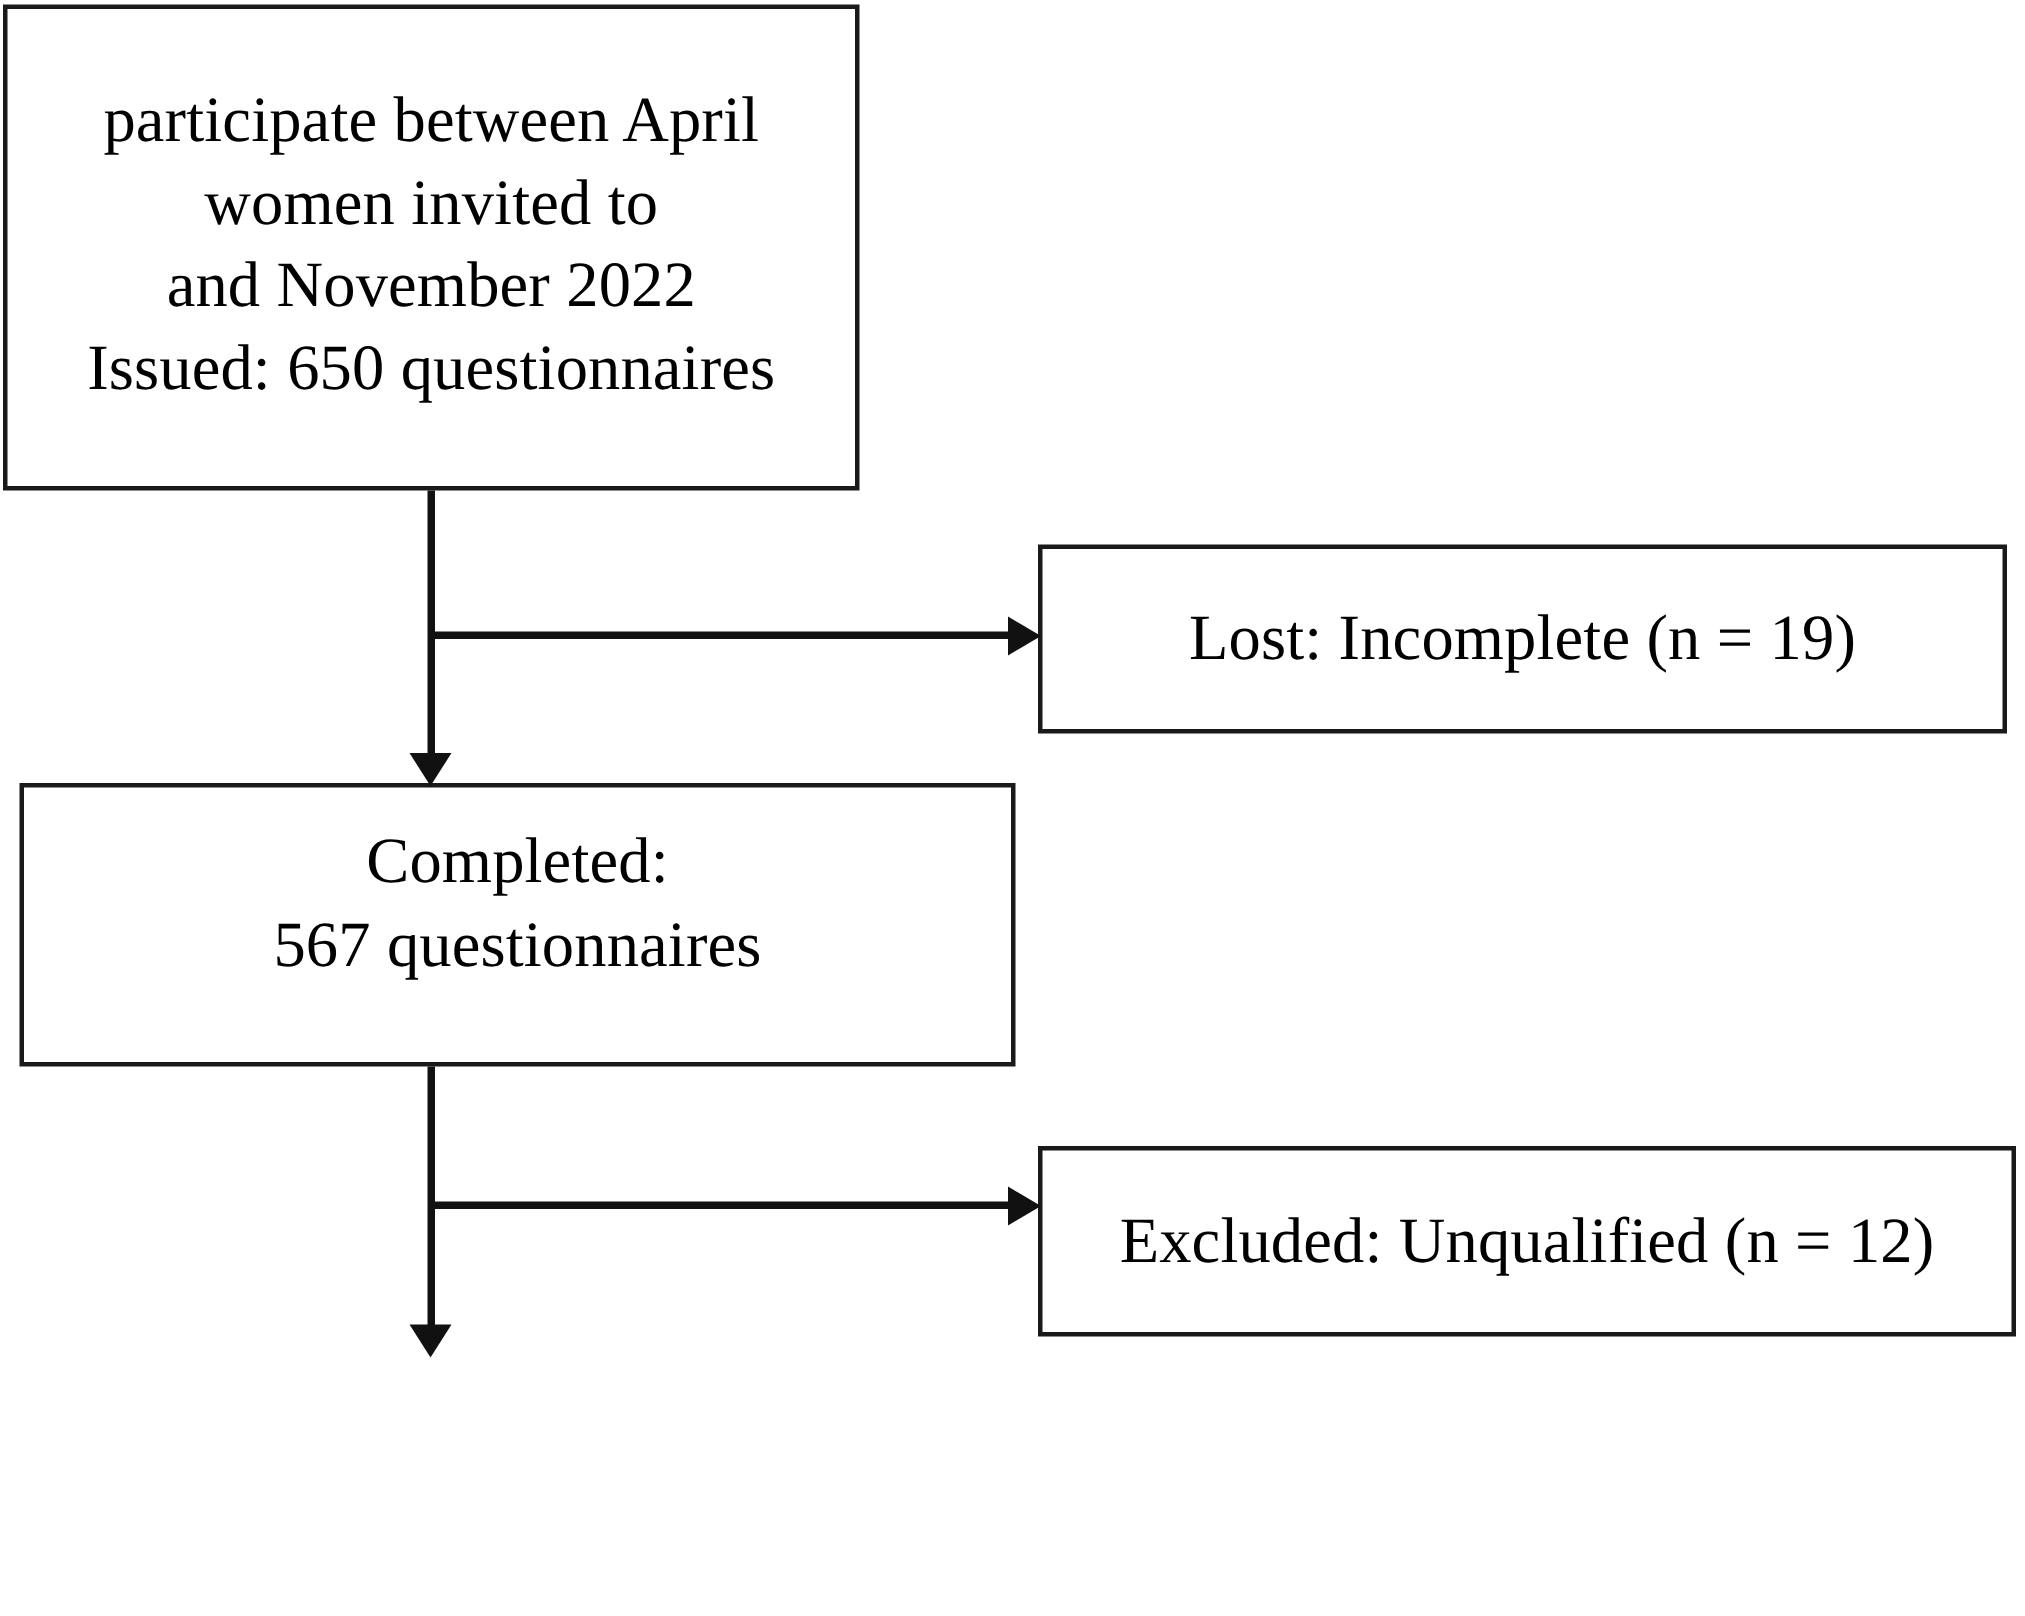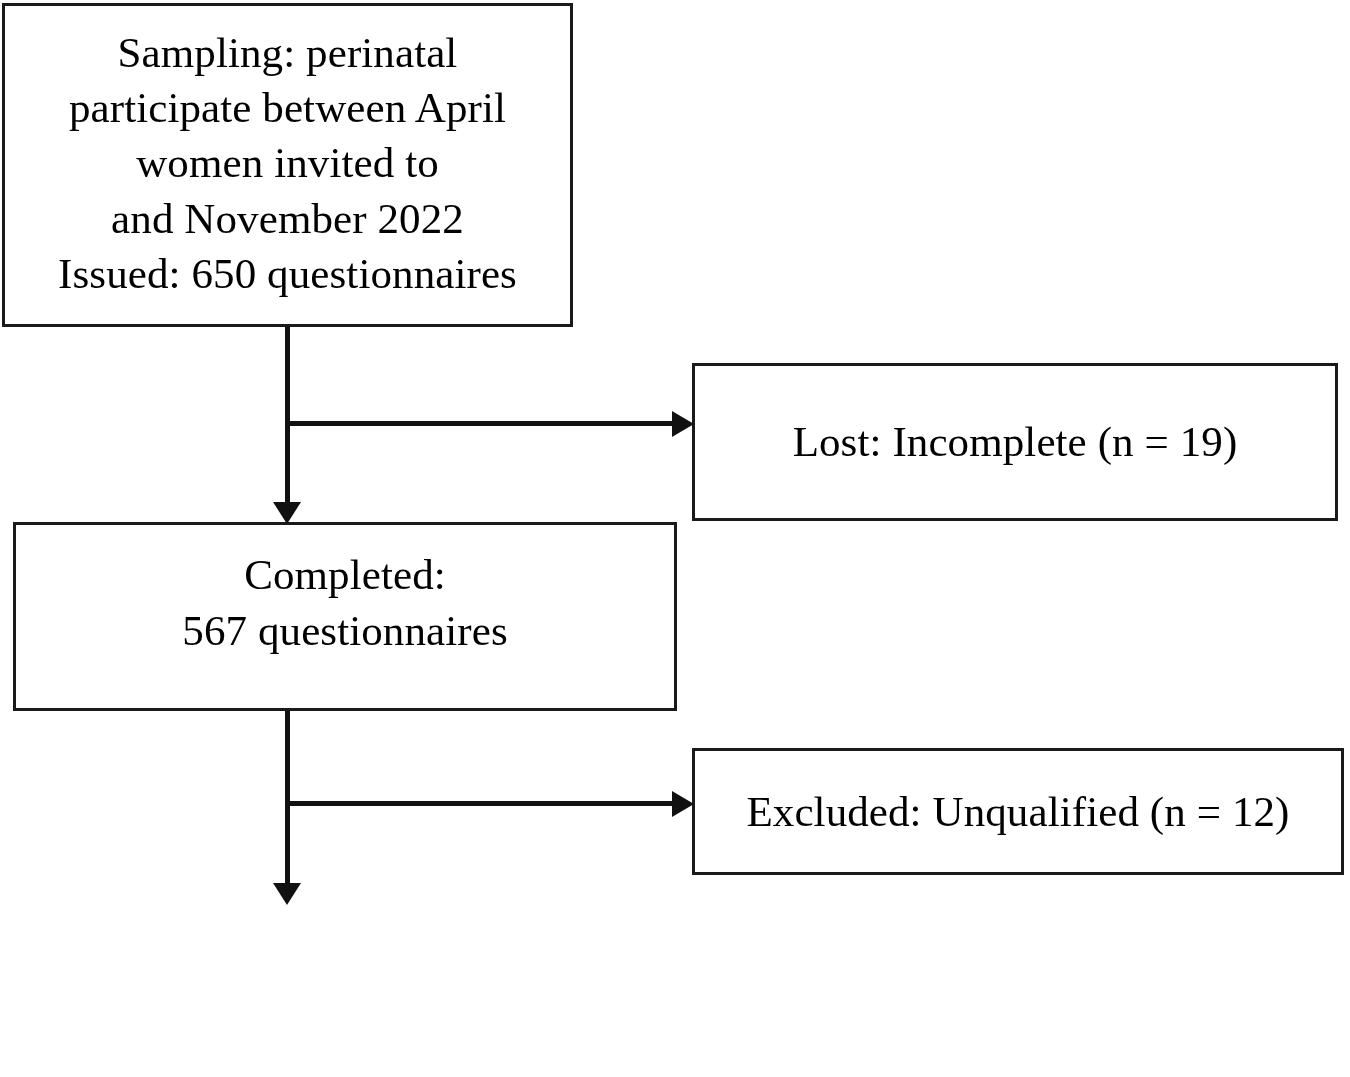--- a/index.html
+++ b/index.html
@@ -42,30 +42,30 @@
   }
 
   
   #node-sampling {
     left: 2px;  top: 3px;
     width: 571px; height: 324px;
     font-size: 43px;
   }
   #node-lost {
     left: 692px; top: 363px;
-    width: 646px; height: 158px;
+    width: 646px; height: 126px;
     font-size: 43px;
   }
   #node-completed {
     left: 13px;  top: 522px;
     width: 664px; height: 189px;
     font-size: 43px;
   }
   #node-excluded {
-    left: 692px; top: 748px;
+    left: 692px; top: 764px;
     width: 652px; height: 127px;
     font-size: 43px;
   }
   #node-included {
     left: 3px;   top: 903px;
     width: 568px; height: 170px;
     font-size: 43px;
   }
   #node-sampling .node-text { padding-bottom: 4px; }
   #node-completed .node-text { position: relative; top: -14px; }
@@ -108,21 +108,20 @@
   #head-right-1 { left: 672px; top: 411px; }
   #head-right-2 { left: 672px; top: 791px; }
 </style>
 </head>
 <body>
 
 <div id="flowchart">
 
   <div class="node" id="node-sampling">
     <span class="node-text">
-      <span class="tline">Sampling: perinatal</span>
       <span class="tline">participate between April</span>
       <span class="tline">women invited to</span>
       <span class="tline">and November 2022</span>
       <span class="tline">Issued: 650 questionnaires</span>
     </span>
   </div>
 
   <div class="node" id="node-lost">
     <span class="node-text">
       <span class="tline">Lost: Incomplete (n = 19)</span>

